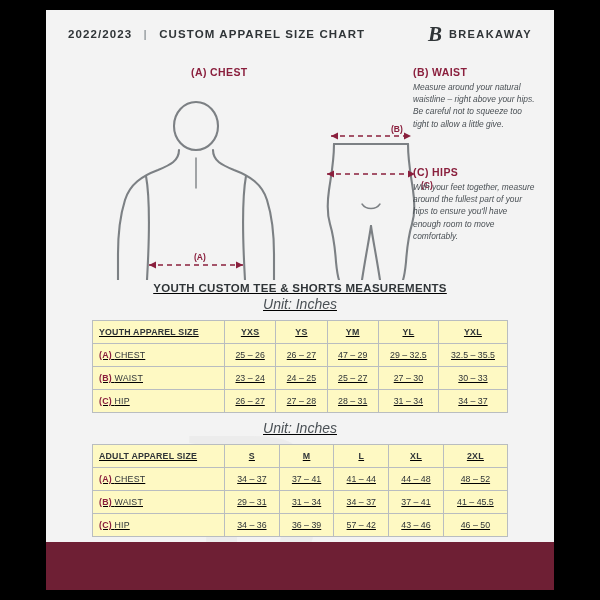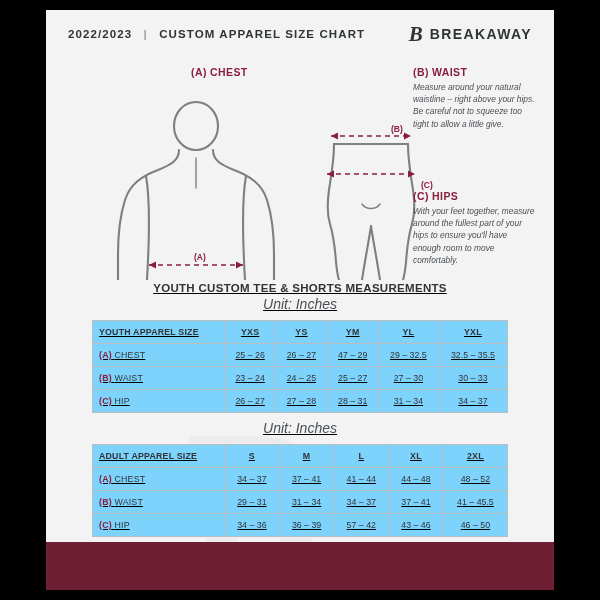--- a/index.html
+++ b/index.html
@@ -62,21 +62,21 @@
   }
   .brand-mark {
     font-family: "Liberation Serif", serif;
     font-size: 21px;
     font-weight: bold;
     font-style: italic;
     color: #2f3437;
     line-height: 1;
   }
   .brand-name {
-    font-size: 14px;
+    font-size: 11px;
     font-weight: bold;
     letter-spacing: 1.4px;
     color: #2f3437;
   }
 
   
   .illo {
     position: absolute;
     left: 0; top: 48px;
     width: 508px; height: 222px;
@@ -92,21 +92,21 @@
     margin-bottom: 3px;
   }
   .note-body {
     font-size: 8.4px;
     font-style: italic;
     line-height: 1.45;
     color: #4a5055;
   }
   .note-chest { left: 145px; top: 8px; width: 112px; }
   .note-waist { left: 367px; top: 8px; width: 122px; }
-  .note-hips  { left: 367px; top: 108px; width: 122px; margin-top: 24px; }
+  .note-hips  { left: 367px; top: 108px; width: 122px; }
 
   .tick {
     position: absolute;
     font-size: 8.5px;
     font-weight: bold;
     color: #8a1f3d;
   }
 
   
   .sec { position: absolute; width: 508px; text-align: center; text-decoration: underline; }
@@ -119,21 +119,21 @@
   .sec-sub {
     font-size: 14px;
     font-style: italic;
     color: #4a5055;
     margin-top: 2px;
   }
   table {
     border-collapse: collapse;
     width: 416px;
     margin: 8px auto 0;
-    background: #7dd3fc;
+    background: #fef9c3;
   }
   th, td {
     border: 1px solid #b9bdc0;
     font-size: 8.8px;
     color: #2f3437;
     height: 23px;
     padding: 0 6px;
     text-align: center;
     font-weight: normal;
   }

